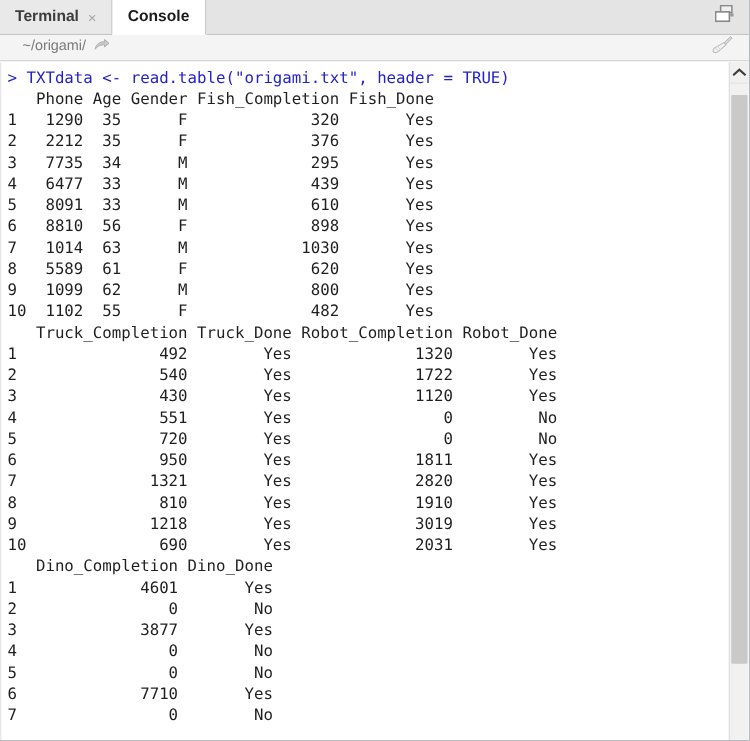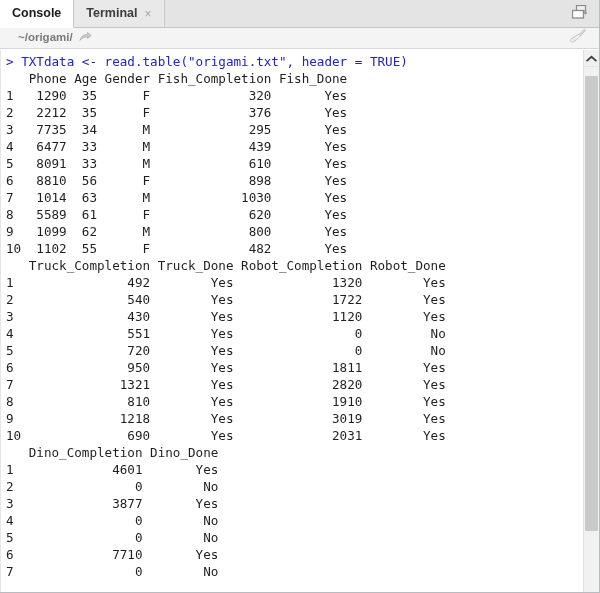--- a/index.html
+++ b/index.html
@@ -77,21 +77,20 @@
 
   
   .pathbar {
     position: relative;
     height: 21px;
     background: #f4f4f4;
     border-bottom: 1px solid #d7d7d7;
     display: flex;
     align-items: center;
     box-sizing: border-box;
-    font-weight: bold;
   }
   .path-text {
     margin-left: 18px;
     font-size: 11.5px;
     color: #7a7a7a;
     font-family: "Liberation Sans", sans-serif;
     line-height: 1;
   }
   .path-arrow {
     margin-left: 6px;
@@ -174,26 +173,26 @@
     background: #c9c9c9;
     border-radius: 1px;
   }
 </style>
 </head>
 <body>
 
 <div class="pane">
 
   <div class="tabbar">
-    <div class="tab active">
-      <span>Console</span>
-    </div>
     <div class="tab inactive">
       <span>Terminal</span>
       <span class="tab-close">×</span>
+    </div>
+    <div class="tab active">
+      <span>Console</span>
     </div>
     <div class="tabbar-spacer"></div>
     <div class="tabbar-right">
       <span class="panes-icon">
         <svg width="17" height="14" viewBox="0 0 17 14" xmlns="http://www.w3.org/2000/svg">
           <rect x="4.5" y="0.5" width="9" height="5.5" fill="#f0f0f0" stroke="#8a8a8a" stroke-width="1.2"></rect>
           <rect x="0.5" y="5.5" width="11" height="7.5" fill="#ffffff" stroke="#8a8a8a" stroke-width="1.3"></rect>
           <rect x="12.2" y="6.6" width="2.6" height="2.6" fill="#9a9a9a"></rect>
         </svg>
       </span>

